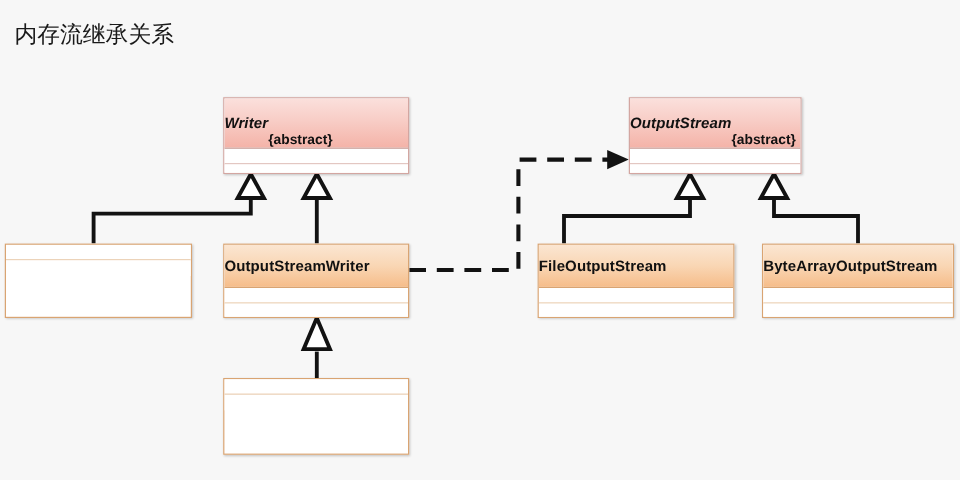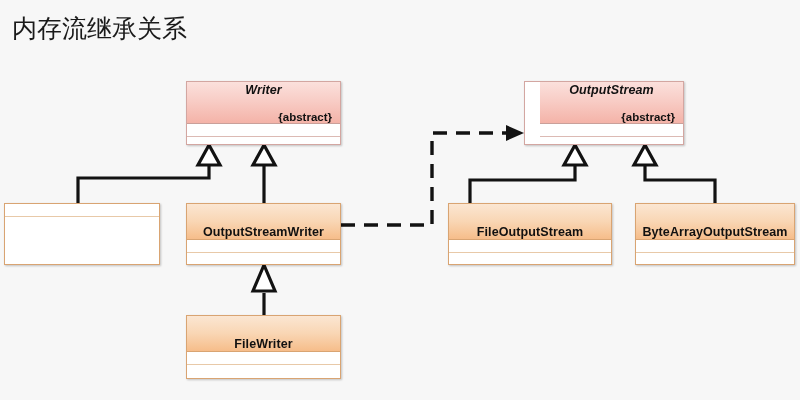--- a/index.html
+++ b/index.html
@@ -6,39 +6,39 @@
   body{
     width:800px;height:400px;
     background:#f7f7f7;
     font-family:"Liberation Sans","DejaVu Sans",sans-serif;
     overflow:hidden;
   }
   #stage{position:relative;width:800px;height:400px;}
 
   #diagram-title{
     position:absolute;left:12px;top:12px;
-    font-size:25px;line-height:34px;
+    font-size:19px;line-height:34px;
     color:#1a1a1a;
     font-family:"DejaVu Sans","Liberation Sans",sans-serif;
     white-space:nowrap;
   }
 
   .uml-class{
     position:absolute;
     box-sizing:border-box;
     border:1px solid #c9a09a;
     background:#ffffff;
     box-shadow:1px 1px 2px rgba(0,0,0,0.22);
     overflow:hidden;
   }
   .uml-class .hdr{
     box-sizing:border-box;
     width:100%;
-    display:flex;flex-direction:column;
-    justify-content:flex-end;align-items:center;
+    display:flex;flex-direction:row;
+    justify-content:flex-start;align-items:center;
     border-bottom:1px solid #c9a09a;
     position:relative;
   }
   .uml-class .cname{
     font-size:12.5px;font-weight:bold;color:#111;
     text-align:center;letter-spacing:0.1px;
     white-space:nowrap;
   }
   .uml-class .stereo{
     font-size:11.5px;font-weight:bold;color:#111;
@@ -124,21 +124,21 @@
 
   <div class="uml-class abstract" style="left:186px;top:81px;width:155px;height:64px;">
     <div class="hdr">
       <div class="cname">Writer</div>
       <div class="stereo">{abstract}</div>
     </div>
     <div class="comp"></div>
     <div class="comp last"></div>
   </div>
 
-  <div class="uml-class abstract" style="left:524px;top:81px;width:160px;height:64px;padding-left:15px;">
+  <div class="uml-class abstract" style="left:524px;top:81px;width:144px;height:64px;">
     <div class="hdr">
       <div class="cname">OutputStream</div>
       <div class="stereo">{abstract}</div>
     </div>
     <div class="comp"></div>
     <div class="comp last"></div>
   </div>
 
   <div class="uml-class concrete" style="left:4px;top:203px;width:156px;height:62px;">
     <div class="comp"></div>
@@ -163,20 +163,17 @@
 
   <div class="uml-class concrete" style="left:448px;top:203px;width:164px;height:62px;">
     <div class="hdr">
       <div class="cname">FileOutputStream</div>
     </div>
     <div class="comp"></div>
     <div class="comp last"></div>
   </div>
 
   <div class="uml-class concrete" style="left:186px;top:315px;width:155px;height:64px;">
-    <div class="hdr">
-      <div class="cname">FileWriter</div>
-    </div>
     <div class="comp"></div>
     <div class="comp last"></div>
   </div>
 
 </div>
 
 </body></html>

